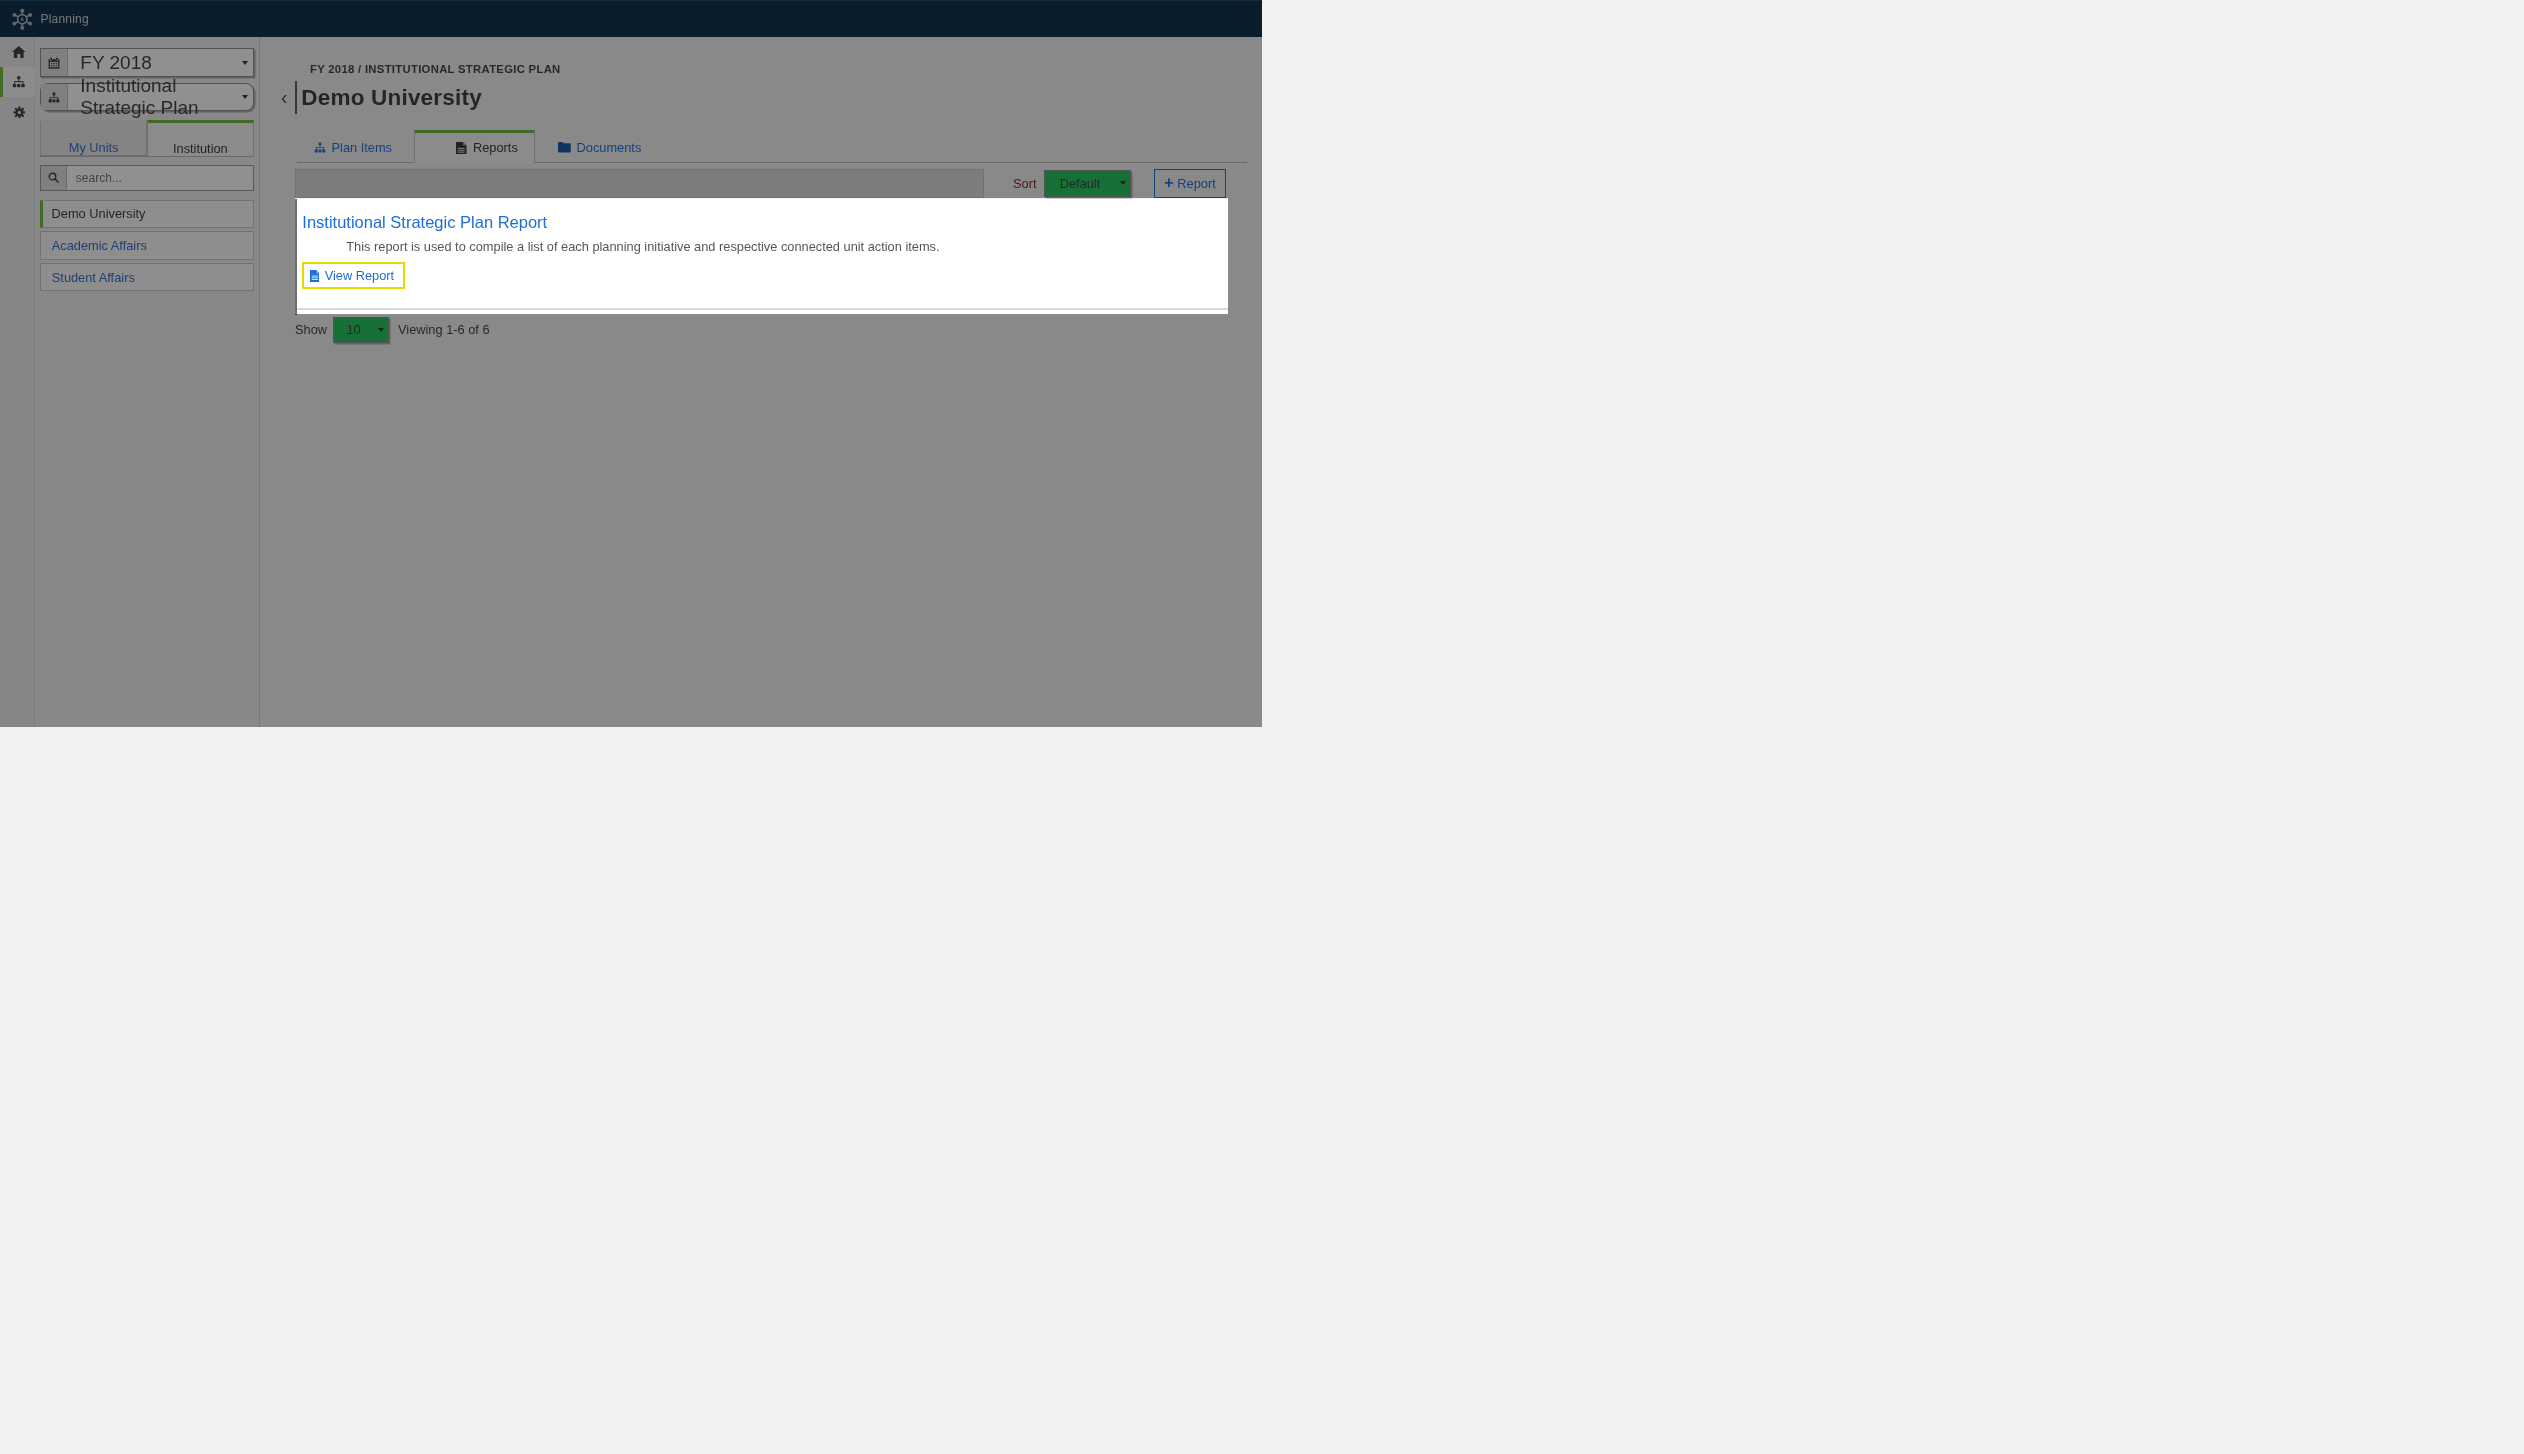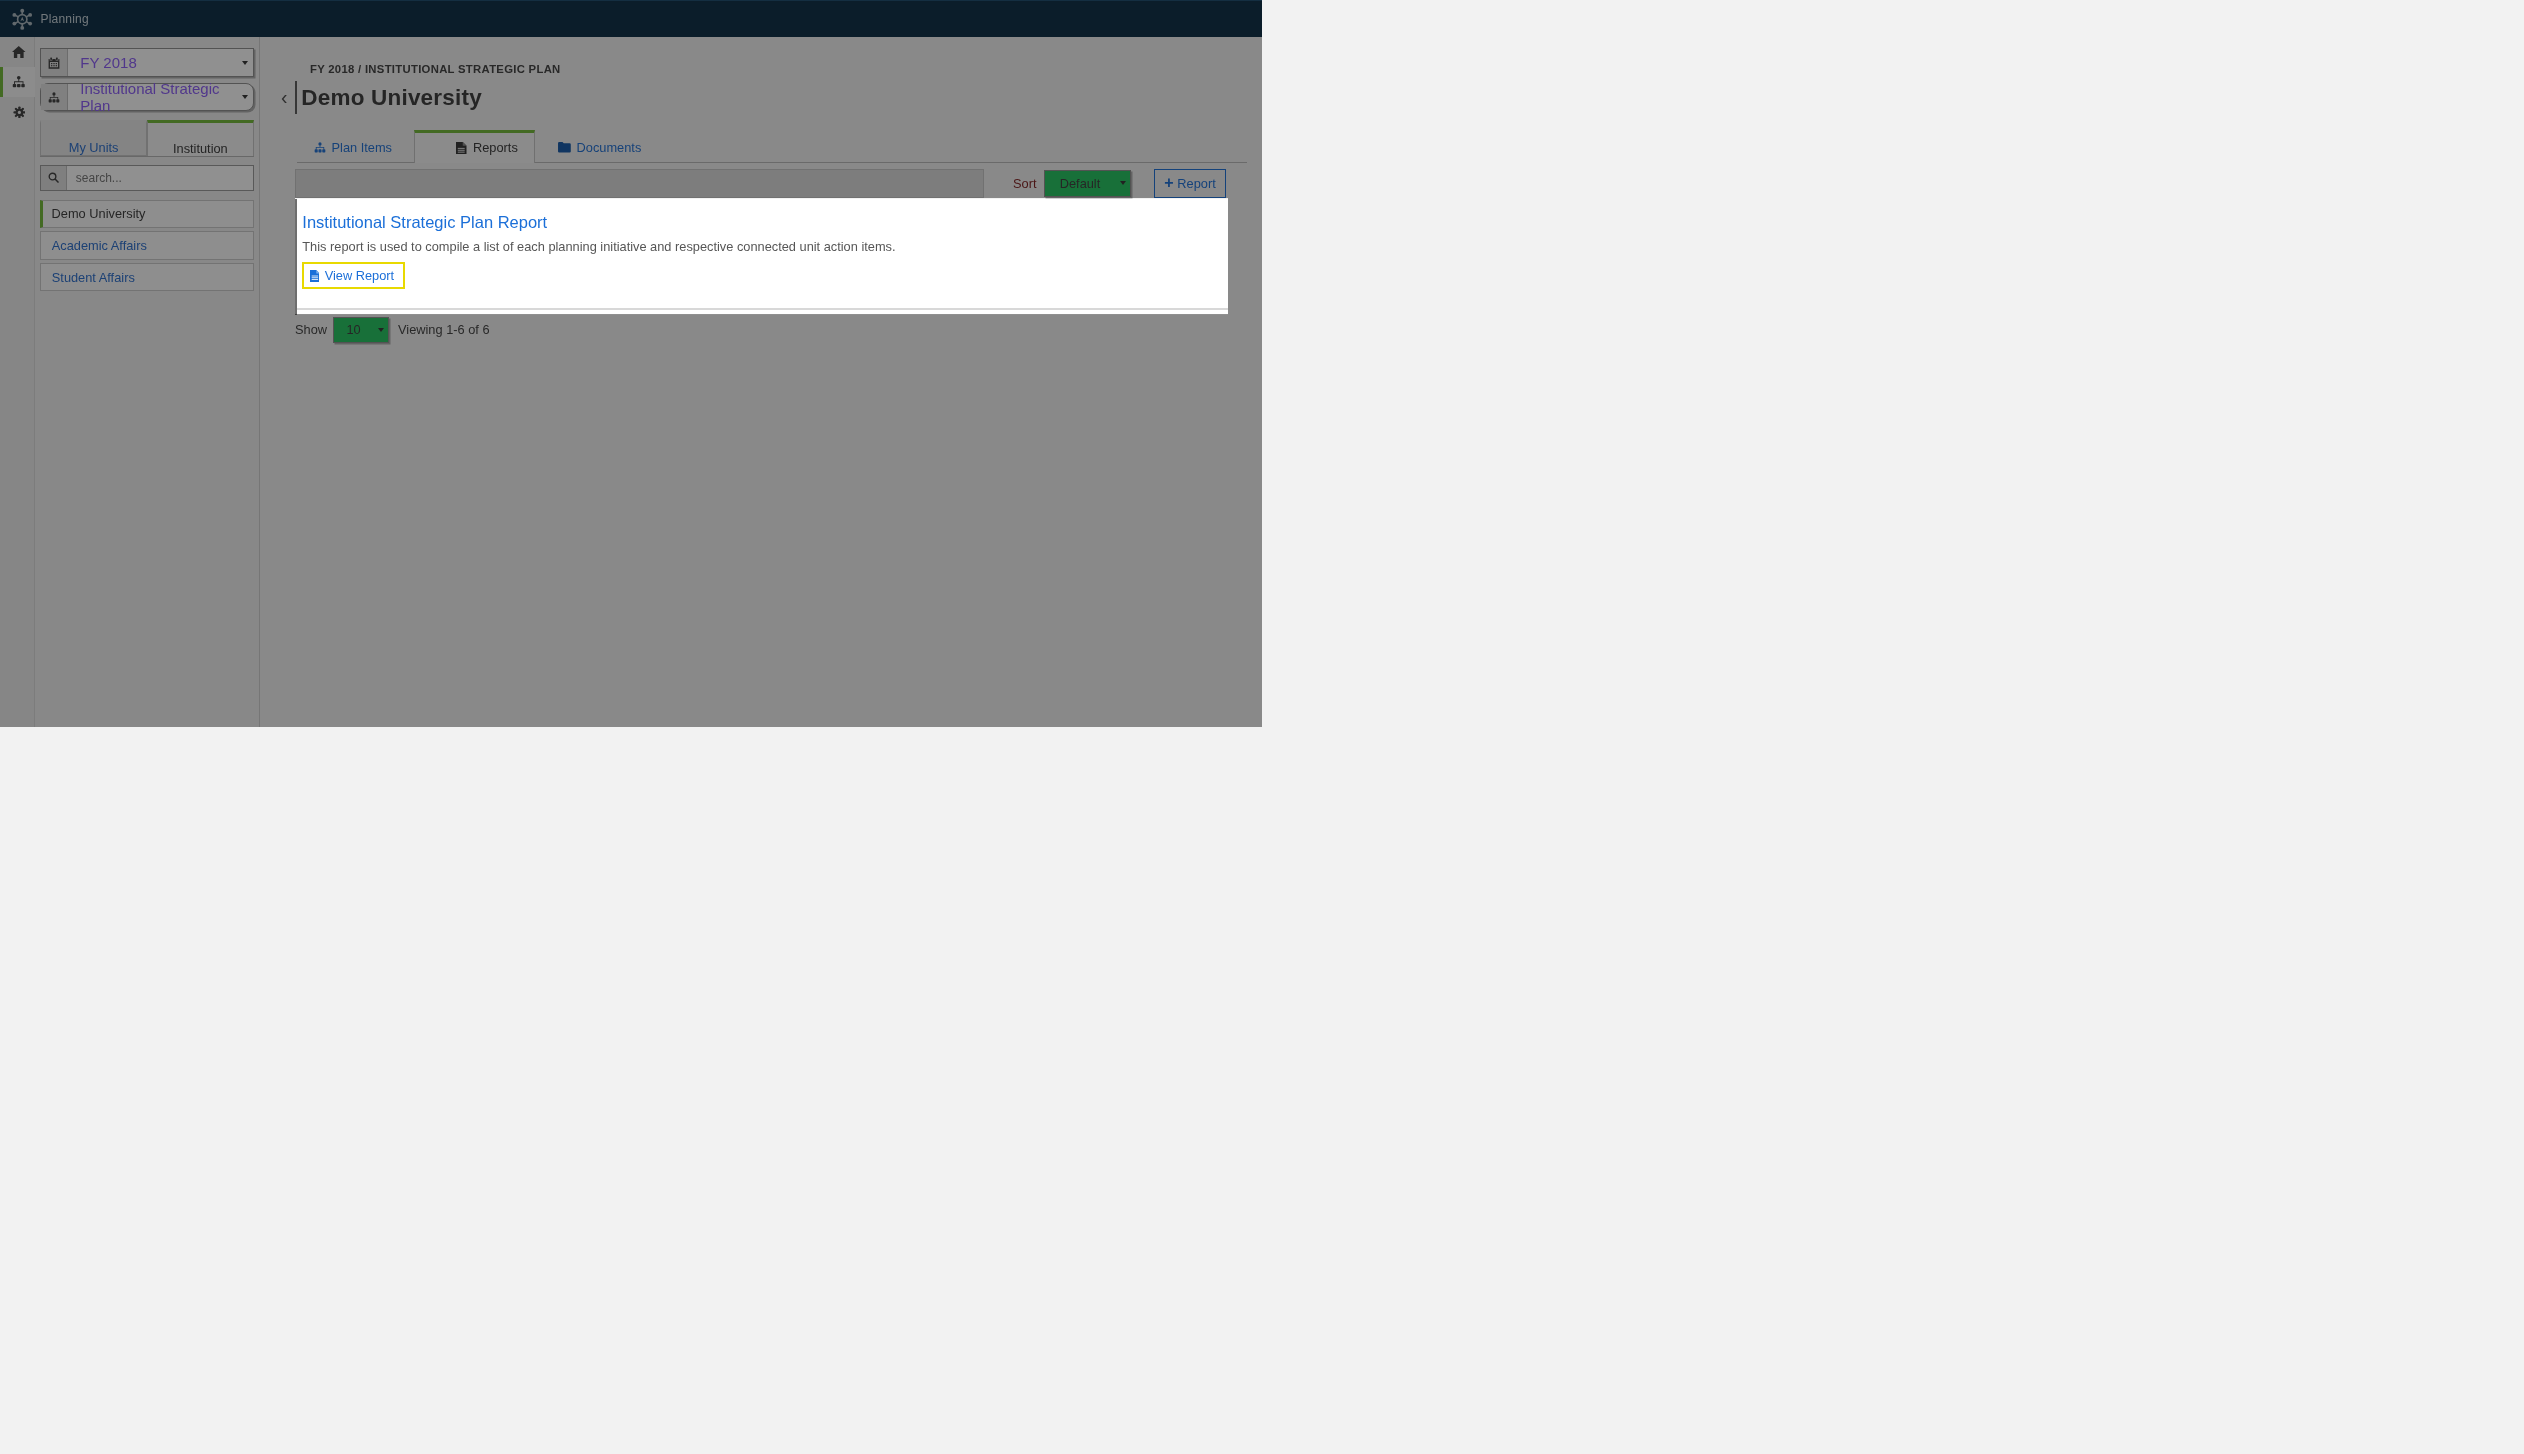--- a/index.html
+++ b/index.html
@@ -31,21 +31,21 @@
   .combo{
     margin-top:11.3px; height:28.6px; display:flex; border:0.8px solid #8f8f8f;
     background:#fff; box-shadow:1.5px 1.5px 0 rgba(60,60,60,.38); cursor:pointer;
   }
   .combo + .combo{ margin-top:6px;border-radius:8px; }
   .combo .icon-cell{
     width:27px; background:#e2e2e2; border-right:0.8px solid #bdbdbd;
     display:flex; align-items:center; justify-content:center;
   }
   .combo .value{ flex:1; display:flex; align-items:center; padding-left:12px;
-    font-size:15px; color:#8b5cf6; }
+    font-size:19px; color:#404040; }
   .caret-cell{ width:15px; display:flex; align-items:center; justify-content:center; }
   .caret{ width:0; height:0; border-left:3.8px solid transparent; border-right:3.8px solid transparent;
     border-top:4.5px solid #333; }
 
   .side-tabs{ margin-top:8.3px; display:flex; border-bottom:0.8px solid #b5b5b5; }
   .side-tab{
     flex:1; height:36px; display:flex; align-items:flex-end; justify-content:center;
     font-size:12.8px; cursor:pointer; border-top:3.8px solid transparent;
   }
   .side-tab.inactive{ background:#e9e9e9; border:0.8px solid #c6c6c6; border-top:3.8px solid transparent;
@@ -107,21 +107,21 @@
     gap:3.8px; cursor:pointer; font-family:inherit;
   }
   .add-report-btn .plus{ font-size:16px; font-weight:bold; line-height:1; }
 
   
   .report-card{
     position:absolute; left:35px; top:162px; width:933px; height:116px;
     background:#ffffff; border-left:2.3px solid #6e6e6e; padding:13.5px 15px 0 5.3px;
   }
   .report-title{ font-size:16.5px; color:#1b6fd8; cursor:pointer; }
-  .report-desc{ font-size:12.8px; color:#565656; margin-top:7.5px; }
+  .report-desc{ font-size:12.8px; color:#565656; margin-top:7.5px;margin-left:44px; }
   .view-highlight{
     display:inline-flex; margin-top:8.3px; border:2.3px solid #e8d900; padding:3.8px 9px 3.8px 5.3px;
     background:#fff;
   }
   .view-report-link{ display:inline-flex; align-items:center; gap:5.3px; font-size:12.8px;
     color:#1b6fd8; cursor:pointer; }
   .card-sep{ position:absolute; left:0; right:0; bottom:5.3px; height:1.5px; background:#d8d8d8; }
 
   
   .pager{ position:absolute; left:35px; top:280px; display:flex; align-items:center; }

